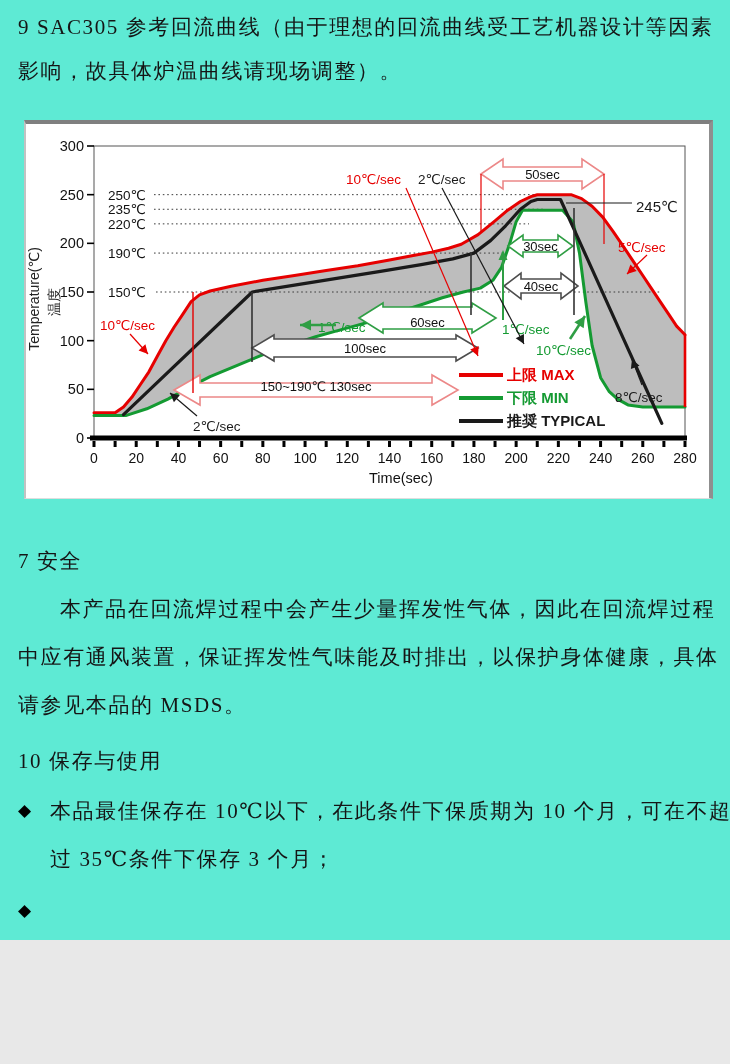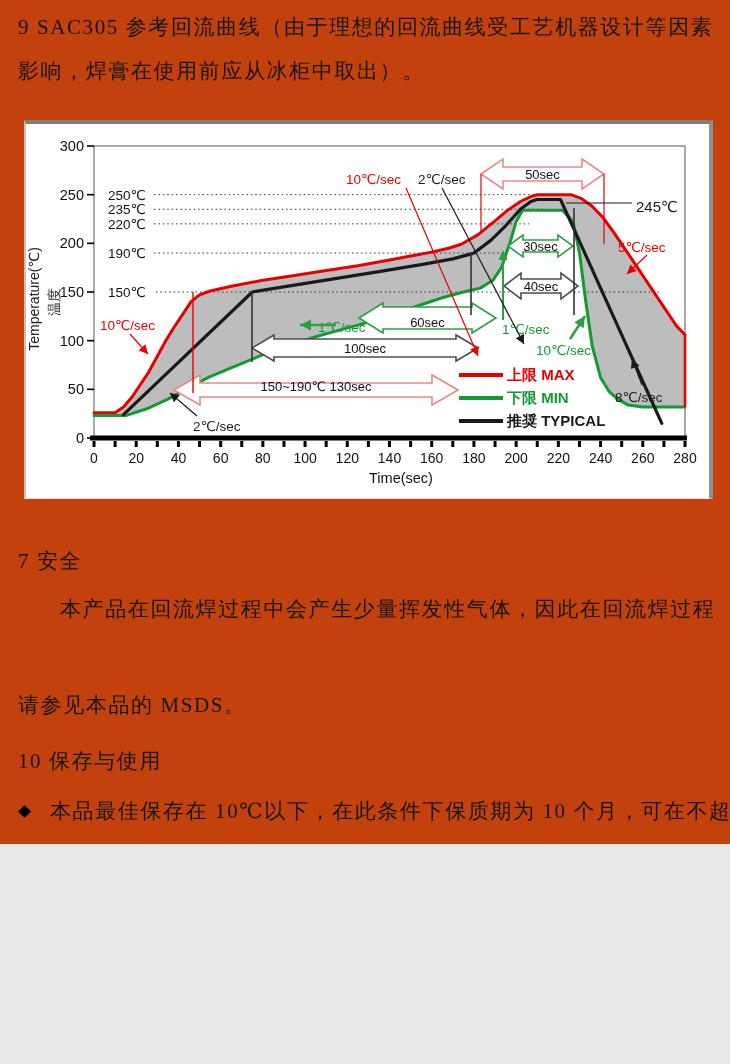--- a/index.html
+++ b/index.html
@@ -1,32 +1,32 @@
 <!DOCTYPE html>
 <html><head>
 <meta charset="utf-8">
 <style>
   html,body{margin:0;padding:0;background:#e8e8e8;}
-  .page{position:relative;width:730px;height:844px;background:#c2410c;overflow:hidden;
+  .page{position:relative;width:730px;height:940px;background:#5eead4;overflow:hidden;
         font-family:"Liberation Serif","DejaVu Serif",serif;color:#111;}
   .tline{position:absolute;font-size:21px;letter-spacing:1.6px;white-space:nowrap;color:#151515;}
   .bullet{position:absolute;font-size:17px;color:#000;}
   .chartbox{position:absolute;left:24px;top:120px;width:683px;height:374px;background:#fff;
             border-top:4px solid #7f7f7f;border-right:4px solid #8f8f8f;
             border-left:2px solid #c2c2c2;border-bottom:1px solid #dedede;}
   .chartbox svg{position:absolute;left:0;top:0;}
   .chartbox svg text{font-family:"Liberation Sans","DejaVu Sans",sans-serif;}
 </style>
 </head>
 <body>
 
 <div class="page">
 
   <div class="tline" style="left:18px;top:13px">9  SAC305 参考回流曲线（由于理想的回流曲线受工艺机器设计等因素</div>
-  <div class="tline" style="left:18px;top:57px">影响，焊膏在使用前应从冰柜中取出）。</div>
+  <div class="tline" style="left:18px;top:57px">影响，故具体炉温曲线请现场调整）。</div>
 
   <div class="chartbox">
     <svg id="chart-svg" width="683" height="374" viewBox="0 0 683 374">
         <polygon points="68.0,288.7 89.1,288.7 97.5,282.9 106.0,273.1 114.4,260.5 122.9,247.8 131.3,232.2 139.8,216.7 148.2,203.0 156.7,190.4 165.1,177.7 173.5,170.9 184.1,167.0 205.2,162.2 236.9,156.3 268.5,151.5 300.2,146.6 331.8,141.7 363.5,135.9 384.6,132.0 405.7,128.1 422.6,124.2 435.3,120.3 452.1,110.6 469.0,96.9 481.7,86.2 494.4,77.5 504.9,72.6 511.3,70.7 545.0,70.7 555.6,74.6 566.1,82.3 576.7,93.1 587.2,107.7 597.8,123.2 608.3,138.8 616.8,151.5 625.2,164.1 633.7,176.8 642.1,189.4 650.6,202.1 659.0,210.8 659.0,282.9 616.8,282.9 602.0,280.9 591.5,275.1 583.0,267.3 574.6,253.7 566.1,221.5 559.8,177.7 553.5,129.1 547.1,97.9 536.6,86.2 496.5,86.2 490.1,97.9 483.8,119.3 475.4,143.7 466.9,156.3 454.3,164.1 437.4,168.0 416.3,173.8 395.2,180.7 374.1,187.5 352.9,195.3 331.8,201.1 310.7,206.9 289.6,212.8 268.5,219.6 247.4,226.4 226.3,235.2 205.2,243.9 184.1,252.7 163.0,263.4 141.9,275.1 120.8,284.8 99.7,291.6 68.0,291.6" fill="#bdbdbd"></polygon>
         <line x1="128" x2="533" y1="70.66666666666666" y2="70.66666666666666" stroke="#3c3c3c" stroke-width="1" stroke-dasharray="1.6 2.8"></line>
         <text x="82" y="75.66666666666666" font-size="13.5" fill="#111">250℃</text>
         <line x1="128" x2="518" y1="85.26666666666668" y2="85.26666666666668" stroke="#3c3c3c" stroke-width="1" stroke-dasharray="1.6 2.8"></line>
         <text x="82" y="90.26666666666668" font-size="13.5" fill="#111">235℃</text>
         <line x1="128" x2="503" y1="99.86666666666667" y2="99.86666666666667" stroke="#3c3c3c" stroke-width="1" stroke-dasharray="1.6 2.8"></line>
         <text x="82" y="104.86666666666667" font-size="13.5" fill="#111">220℃</text>
@@ -152,20 +152,21 @@
         <text x="481" y="256" font-size="15" font-weight="bold" fill="#e60000">上限 MAX</text>
         <line x1="433" x2="477" y1="274" y2="274" stroke="#149a32" stroke-width="4"></line>
         <text x="481" y="279" font-size="15" font-weight="bold" fill="#149a32">下限 MIN</text>
         <line x1="433" x2="477" y1="297" y2="297" stroke="#1a1a1a" stroke-width="4"></line>
         <text x="481" y="302" font-size="15" font-weight="bold" fill="#1a1a1a">推奨 TYPICAL</text>
       </svg>
   </div>
 
   <div class="tline" style="left:18px;top:547px">7 安全</div>
   <div class="tline" style="left:60px;top:595px">本产品在回流焊过程中会产生少量挥发性气体，因此在回流焊过程</div>
+  <div class="tline" style="left:18px;top:643px">中应有通风装置，保证挥发性气味能及时排出，以保护身体健康，具体</div>
   <div class="tline" style="left:18px;top:691px">请参见本品的 MSDS。</div>
 
   <div class="tline" style="left:18px;top:747px">10 保存与使用</div>
 
   <span class="bullet" style="left:18px;top:800px">◆</span>
   <div class="tline" style="left:50px;top:797px">本品最佳保存在 10℃以下，在此条件下保质期为 10 个月，可在不超</div>
   <div class="tline" style="left:50px;top:845px">过 35℃条件下保存 3 个月；</div>
 
   <span class="bullet" style="left:18px;top:900px">◆</span>
 

